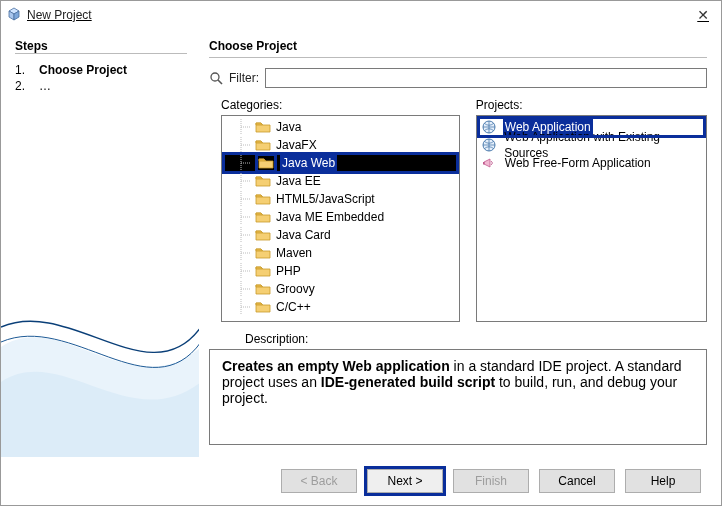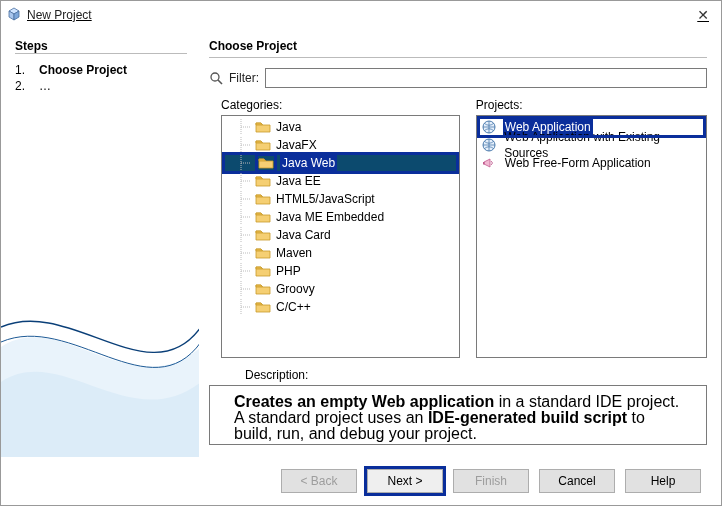--- a/index.html
+++ b/index.html
@@ -37,31 +37,31 @@
   .proj-col { flex: 1 1 48%; }
   .col-label { margin-bottom: 3px; }
   .listbox { flex: 1; border: 1px solid #7a7a7a; overflow: auto; background: #fff; min-height: 0; padding: 2px; }
 
   .tree-row { display: flex; align-items: center; height: 18px; gap: 3px; padding-left: 14px; position: relative; cursor: default; }
   .tree-elbow { width: 14px; display: inline-flex; align-items: center; justify-content: center; color: #888; }
   .folder-icon { display:inline-flex; }
   .tree-label { color: #000; padding: 0 2px; line-height: 16px; }
   .tree-row.selected .tree-label { background: #0a2e9b; color: #fff; }
   .tree-row.selected .folder-icon { border: 3px solid #0a2e9b; padding: 0; }
-  .tree-row.hl { outline: 3px solid #0a2e9b; outline-offset: -1px; background: #0c4a6e; text-align: center; }
+  .tree-row.hl { outline: 3px solid #0a2e9b; outline-offset: -1px; background: #000000; text-align: center; }
 
   .proj-row { display: flex; align-items: center; height: 18px; gap: 5px; padding: 0 3px; cursor: default; }
   .proj-row.selected .proj-label { background: #0a2e9b; color: #fff; }
   .proj-row.hl { outline: 3px solid #0a2e9b; outline-offset: -1px; }
   .proj-icon { width: 16px; display:inline-flex; align-items:center; }
   .proj-label { padding: 0 2px; line-height: 16px; }
 
   .desc-block { margin-top: 2px; }
   .desc-label { margin-bottom: 3px; margin-left: 36px; }
-  .desc-box { border: 1px solid #7a7a7a; padding: 8px 24px; height: 60px; font-size: 16px; line-height: 16px; overflow: auto; }
+  .desc-box { border: 1px solid #7a7a7a; padding: 8px 12px; height: 96px; font-size: 14px; line-height: 16px; overflow: auto; }
 
   .footer { height: 48px; display: flex; align-items: center; justify-content: flex-end; gap: 10px; padding: 0 20px 0 0; border-top: 0; }
   .btn { min-width: 76px; height: 24px; padding: 0 12px; background: #e1e1e1; border: 1px solid #adadad; font-size: 12px; cursor: pointer; }
   .btn.disabled { color: #9d9d9d; cursor: default; }
   .btn.primary-hl { box-shadow: 0 0 0 3px #0a2e9b; background: #efefef; }
 </style>
 </head>
 <body>
 
 <div class="window">

